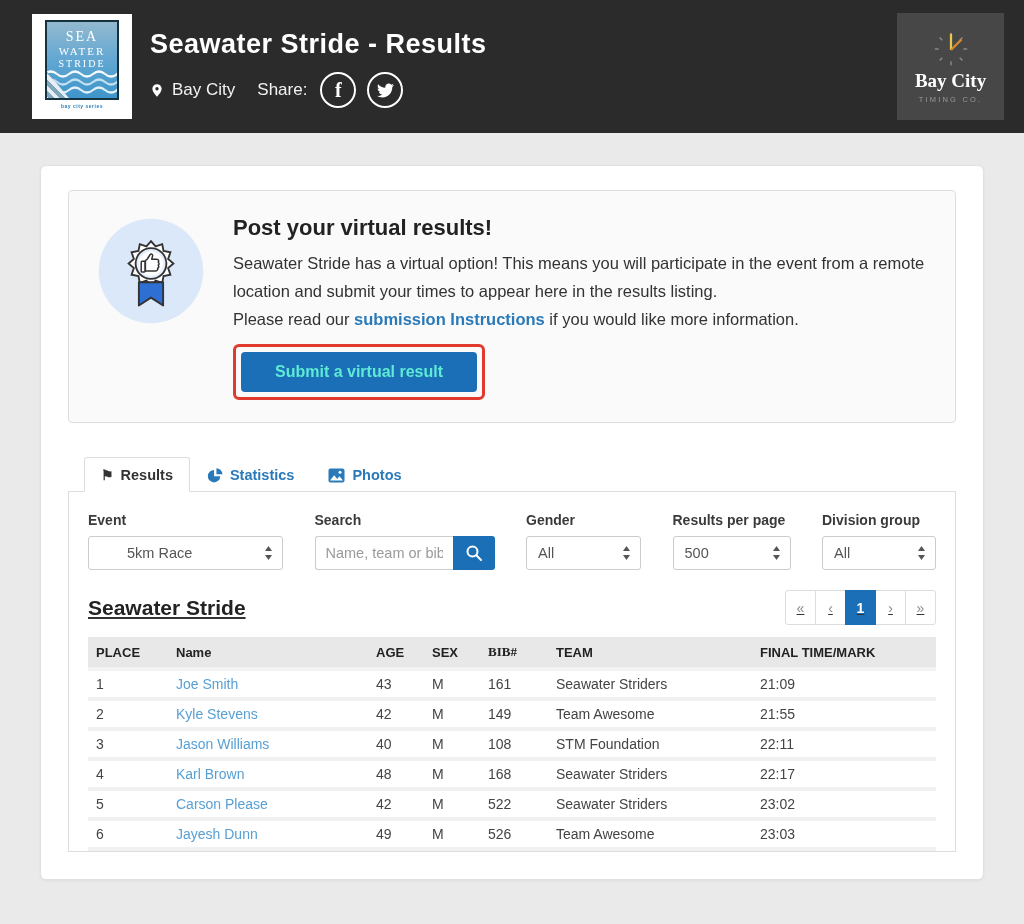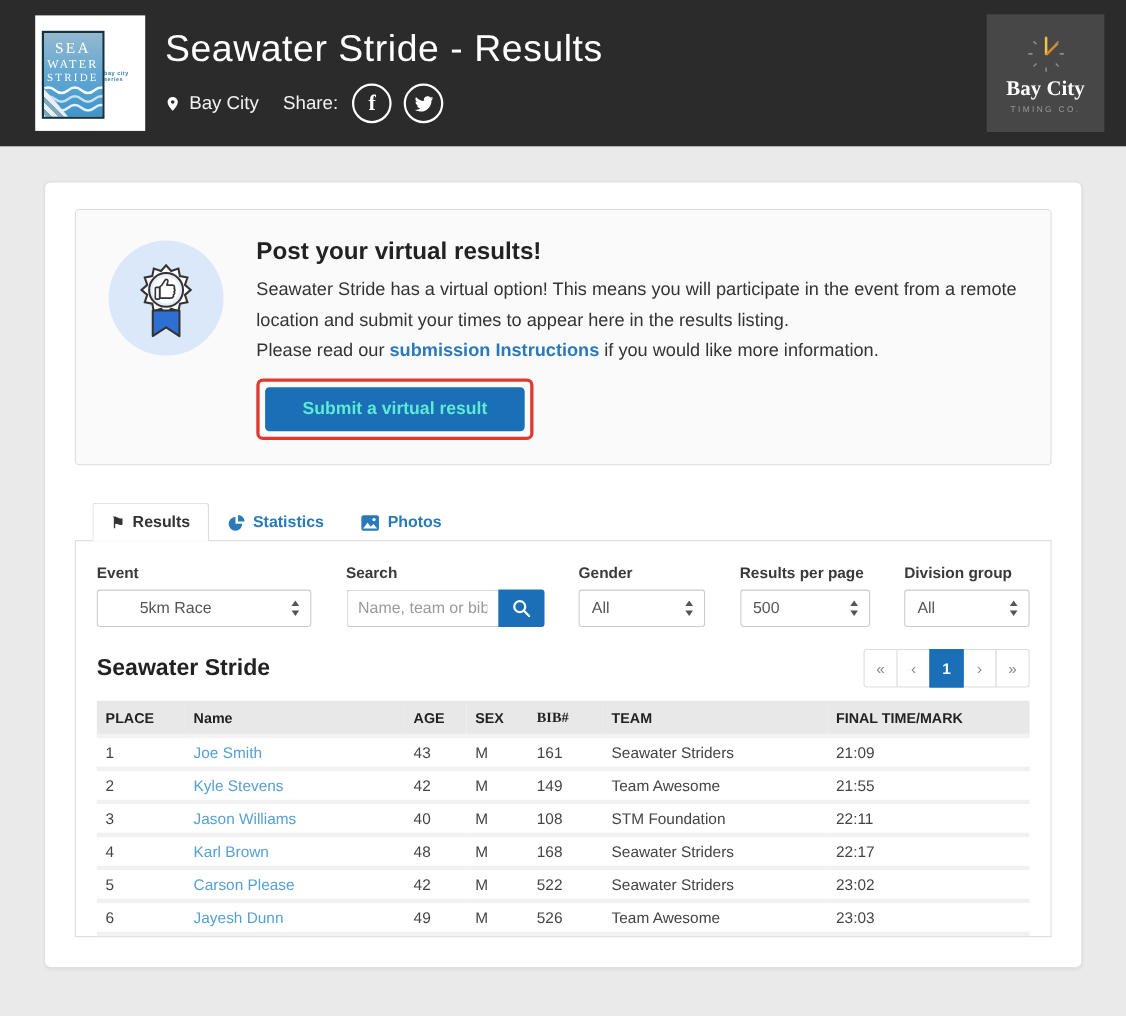--- a/index.html
+++ b/index.html
@@ -11,21 +11,21 @@
     color:#333;
   }
   
   .page-header {
     height:133px; background:#2b2b2b;
     display:flex; align-items:center;
     padding:0 20px 0 32px; gap:18px;
   }
   .event-logo {
     width:100px; height:105px; background:#fff; flex:0 0 auto;
-    display:flex; flex-direction:row; align-items:center; padding:6px 6px 3px;
+    display:flex; flex-direction:column; align-items:center; padding:6px 6px 3px;
   }
   .poster {
     width:74px; height:80px; position:relative; overflow:hidden;
     background:linear-gradient(180deg,#93b9cf 0%,#62a7d2 50%,#3e95ca 100%);
     border:2px solid #14333f;
     display:flex; flex-direction:column; align-items:center; padding-top:7px;
   }
   .poster span {
     font-family:"Liberation Serif", serif; color:#fff;
     line-height:1.15; letter-spacing:2px; font-weight:normal;
@@ -35,21 +35,21 @@
   .poster .l3 { font-size:10px; }
   .poster svg { position:absolute; bottom:0; left:0; }
   .poster .corner-ribbon {
     position:absolute; left:-2px; bottom:-2px; width:34px; height:34px;
     background:repeating-linear-gradient(45deg,#e8eef2 0 4px,#7fa8bf 4px 8px);
     clip-path:polygon(0 100%, 0 10%, 75% 100%);
   }
   .poster-caption { color:#2f7fb6; font-size:5px; font-weight:bold; margin-top:3px; letter-spacing:.5px; }
   .header-main { flex:1 1 auto; padding-top:4px; }
   .page-title {
-    margin:0 0 12px; color:#fff; font-size:34px; font-weight:normal; letter-spacing:.5px;
+    margin:0 0 12px; color:#fff; font-size:27px; font-weight:bold; letter-spacing:.5px;
   }
   .header-meta { display:flex; align-items:center; color:#f2f2f2; font-size:17px; }
   .meta-item { display:flex; align-items:center; margin-right:22px; }
   .meta-item svg { margin-right:8px; }
   .share-group { display:flex; align-items:center; gap:11px; }
   .share-label { margin-right:2px; }
   .share-circle {
     width:36px; height:36px; border:2px solid #fff; border-radius:50%;
     display:flex; align-items:center; justify-content:center; cursor:pointer;
   }
@@ -111,21 +111,21 @@
     width:138px; height:34px; border:1px solid #ccc; border-right:none;
     border-radius:3px 0 0 3px; padding:0 10px; font-size:14.5px; color:#555;
     font-family:inherit; outline:none;
   }
   .search-input::placeholder { color:#9a9a9a; }
   .search-btn {
     width:42px; height:34px; background:#1a6fb7; border:none; border-radius:0 3px 3px 0;
     display:flex; align-items:center; justify-content:center; cursor:pointer;
   }
   
-  .results-head { display:flex; justify-content:space-between; align-items:center; margin:4px 0 12px; }
+  .results-head { display:flex; justify-content:space-between; align-items:center; margin:4px 0 12px;text-decoration:underline; }
   .results-heading { margin:0; font-size:21px; color:#222; font-weight:bold; }
   .pagination { display:flex; }
   .page-btn {
     min-width:31px; height:35px; border:1px solid #ddd; background:#fff; color:#8a8a8a;
     display:flex; align-items:center; justify-content:center; font-size:14px;
     margin-left:-1px; cursor:pointer;
   }
   .page-btn:first-child { border-radius:3px 0 0 3px; margin-left:0; }
   .page-btn:last-child { border-radius:0 3px 3px 0; }
   .page-btn.current { background:#1a6fb7; border-color:#1a6fb7; color:#fff; font-weight:bold; z-index:1; }

